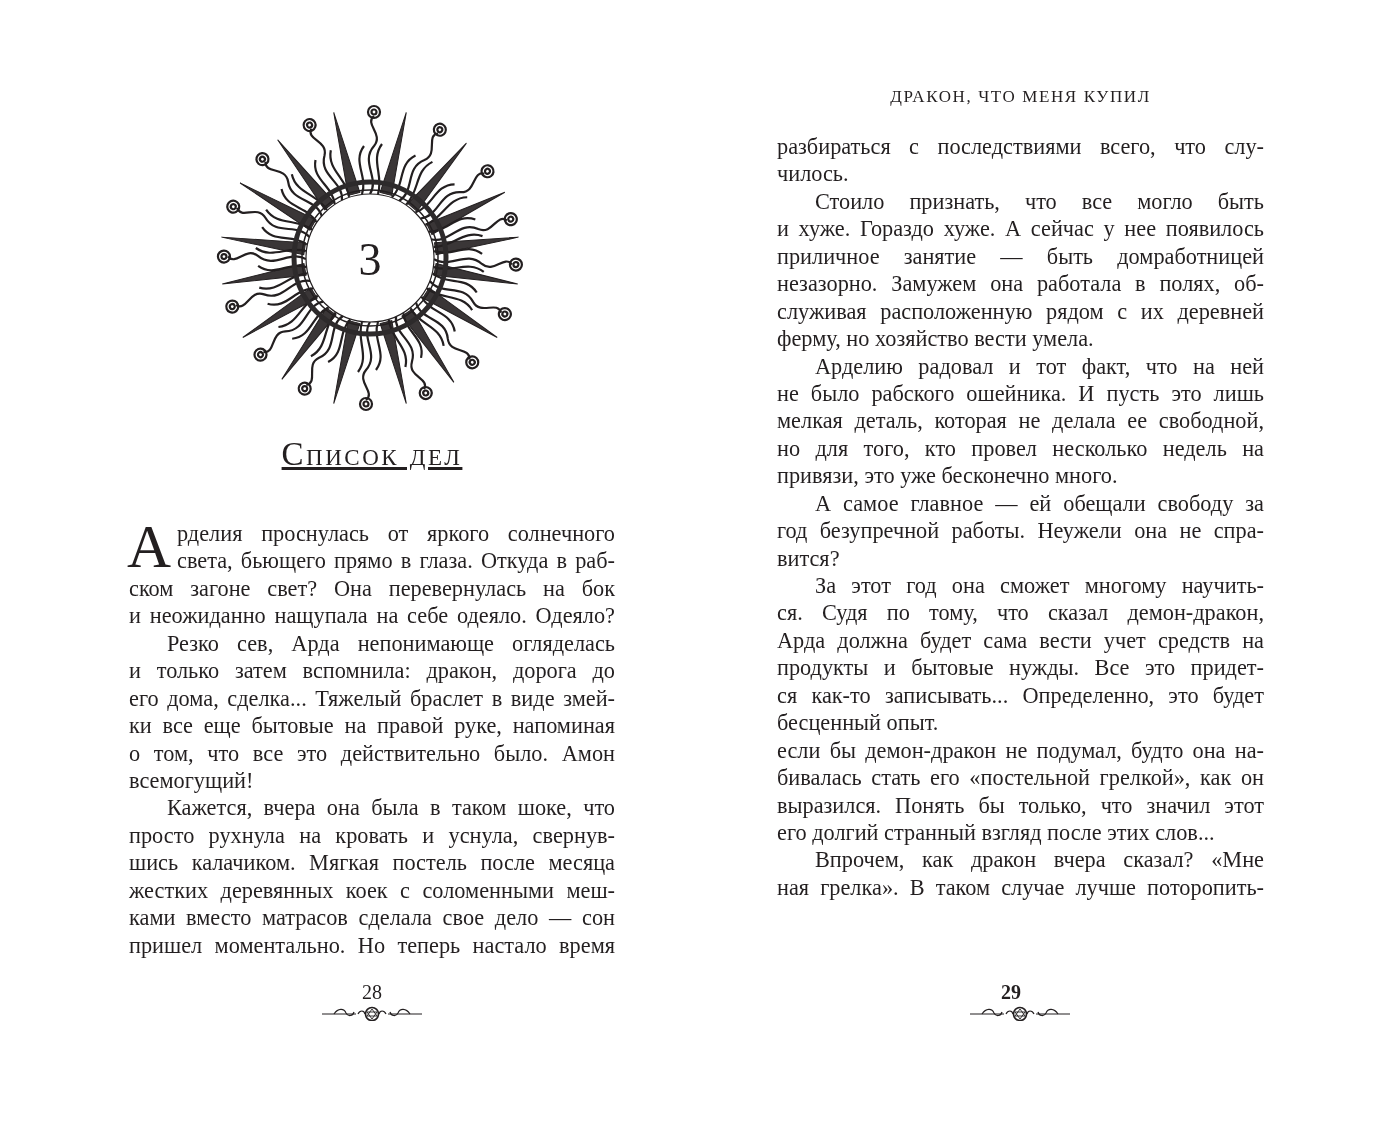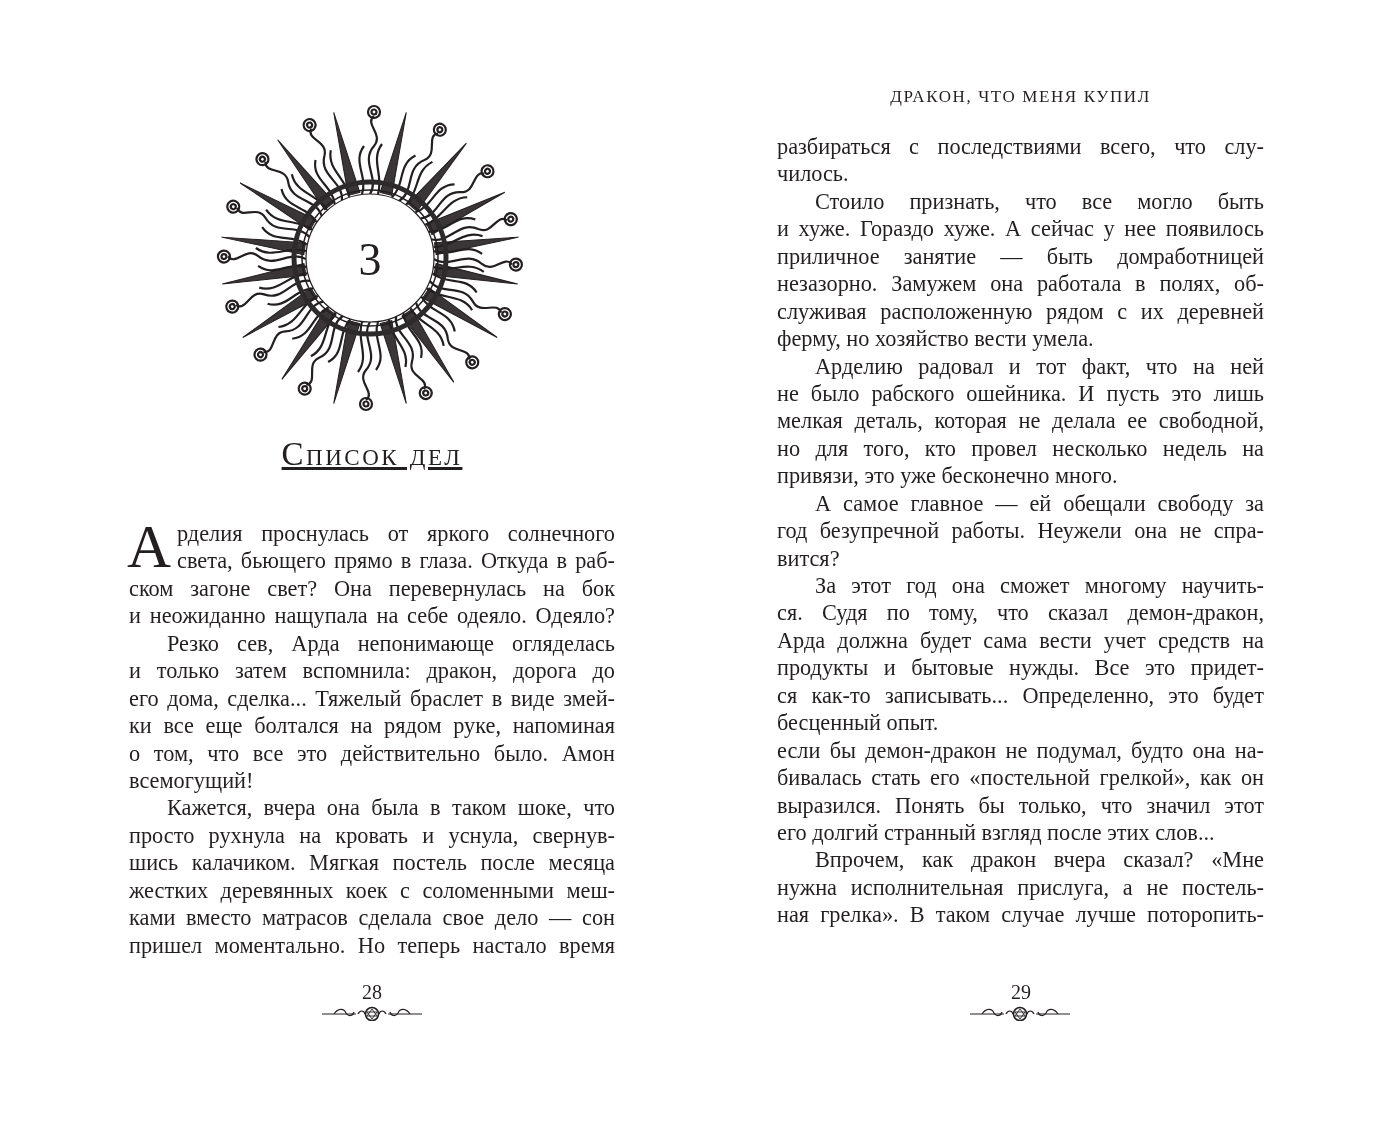--- a/index.html
+++ b/index.html
@@ -26,21 +26,21 @@
 
   .dropcap-line { position:relative; }
   .dropcap { position:absolute; left:-2px; top:-2px; font-size:61px; line-height:58px; }
   .dc-pad { padding-left:48px; }
 
   .running-head { position:absolute; left:81px; width:487px; top:87px; text-align:center;
                   font-size:17px; letter-spacing:1.6px; }
 
   .folio { position:absolute; top:981px; font-size:20px; text-align:center; width:120px; }
   .left .folio { left:312px; }
-  .right .folio { left:265px; }
+  .right .folio { left:255px;font-weight:bold; }
   .ornament { position:absolute; top:1005px; width:104px; height:16px; }
   .left .ornament { left:320px; }
   .right .ornament { left:272px; }
 </style>
 </head>
 <body>
 
 <div class="page left">
   <svg class="emblem" viewBox="-163 -155 326 310">
     <g id="rays" fill="none" stroke="#231f20" stroke-width="1.4">
@@ -190,21 +190,21 @@
   <div class="text">
     <span class="line dropcap-line dc-pad">
       <span class="dropcap">А</span><span>рделия проснулась от яркого солнечного</span>
     </span>
     <span class="line dc-pad">света, бьющего прямо в глаза. Откуда в раб-</span>
     <span class="line">ском загоне свет? Она перевернулась на бок</span>
     <span class="line">и неожиданно нащупала на себе одеяло. Одеяло?</span>
     <span class="line indent">Резко сев, Арда непонимающе огляделась</span>
     <span class="line">и только затем вспомнила: дракон, дорога до</span>
     <span class="line">его дома, сделка... Тяжелый браслет в виде змей-</span>
-    <span class="line">ки все еще болтался на рядом руке, напоминая</span>
+    <span class="line">ки все еще бытовые на правой руке, напоминая</span>
     <span class="line">о том, что все это действительно было. Амон</span>
     <span class="line last">всемогущий!</span>
     <span class="line indent">Кажется, вчера она была в таком шоке, что</span>
     <span class="line">просто рухнула на кровать и уснула, свернув-</span>
     <span class="line">шись калачиком. Мягкая постель после месяца</span>
     <span class="line">жестких деревянных коек с соломенными меш-</span>
     <span class="line">ками вместо матрасов сделала свое дело — сон</span>
     <span class="line">пришел моментально. Но теперь настало время</span>
   </div>
 
@@ -245,21 +245,20 @@
     <span class="line">ся. Судя по тому, что сказал демон-дракон,</span>
     <span class="line">Арда должна будет сама вести учет средств на</span>
     <span class="line">продукты и бытовые нужды. Все это придет-</span>
     <span class="line">ся как-то записывать... Определенно, это будет</span>
     <span class="line last">бесценный опыт.</span>
     <span class="line">если бы демон-дракон не подумал, будто она на-</span>
     <span class="line">бивалась стать его «постельной грелкой», как он</span>
     <span class="line">выразился. Понять бы только, что значил этот</span>
     <span class="line last">его долгий странный взгляд после этих слов...</span>
     <span class="line indent">Впрочем, как дракон вчера сказал? «Мне</span>
-    <span class="line">нужна исполнительная прислуга, а не постель-</span>
     <span class="line">ная грелка». В таком случае лучше поторопить-</span>
   </div>
 
   <div class="folio">29</div>
   <svg class="ornament" viewBox="0 0 104 16">
     <g fill="none" stroke="#231f20" stroke-width="1.2">
       <path d="M2,9 H36 M68,9 H102"></path>
       <path d="M14,9 C18,3 24,3 26,8 C28,12 33,11 34,7"></path>
       <path d="M90,9 C86,3 80,3 78,8 C76,12 71,11 70,7"></path>
       <circle cx="52" cy="9" r="6.5" stroke-width="1.6"></circle>

